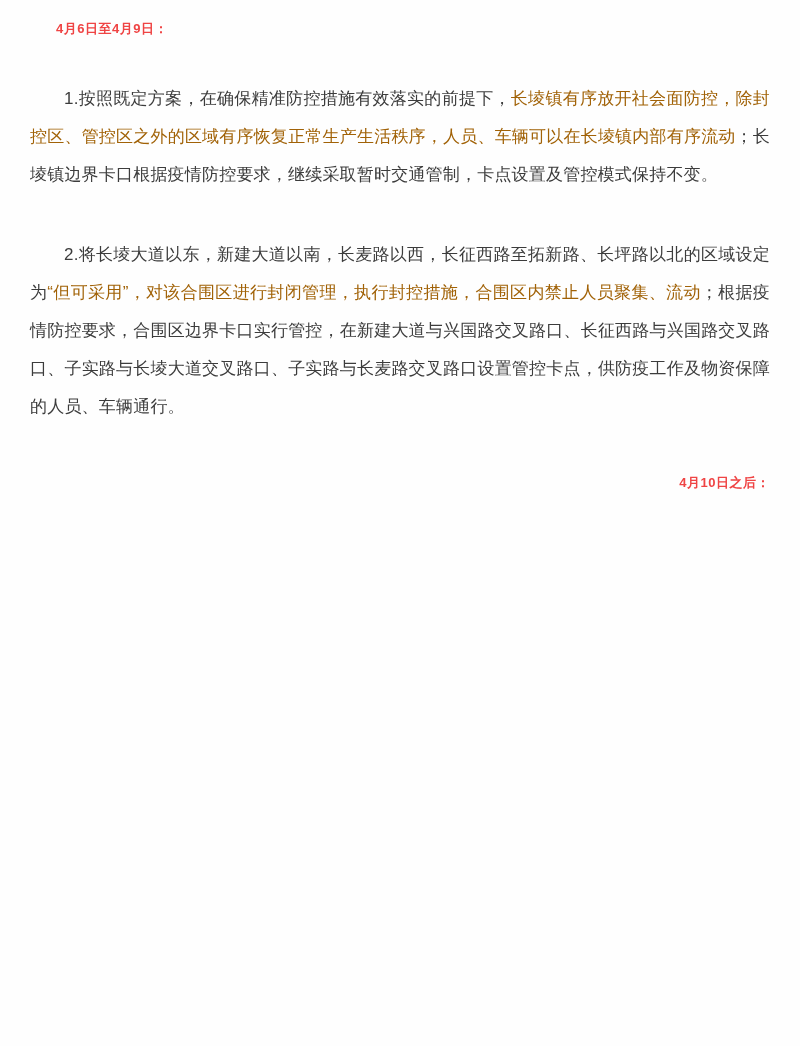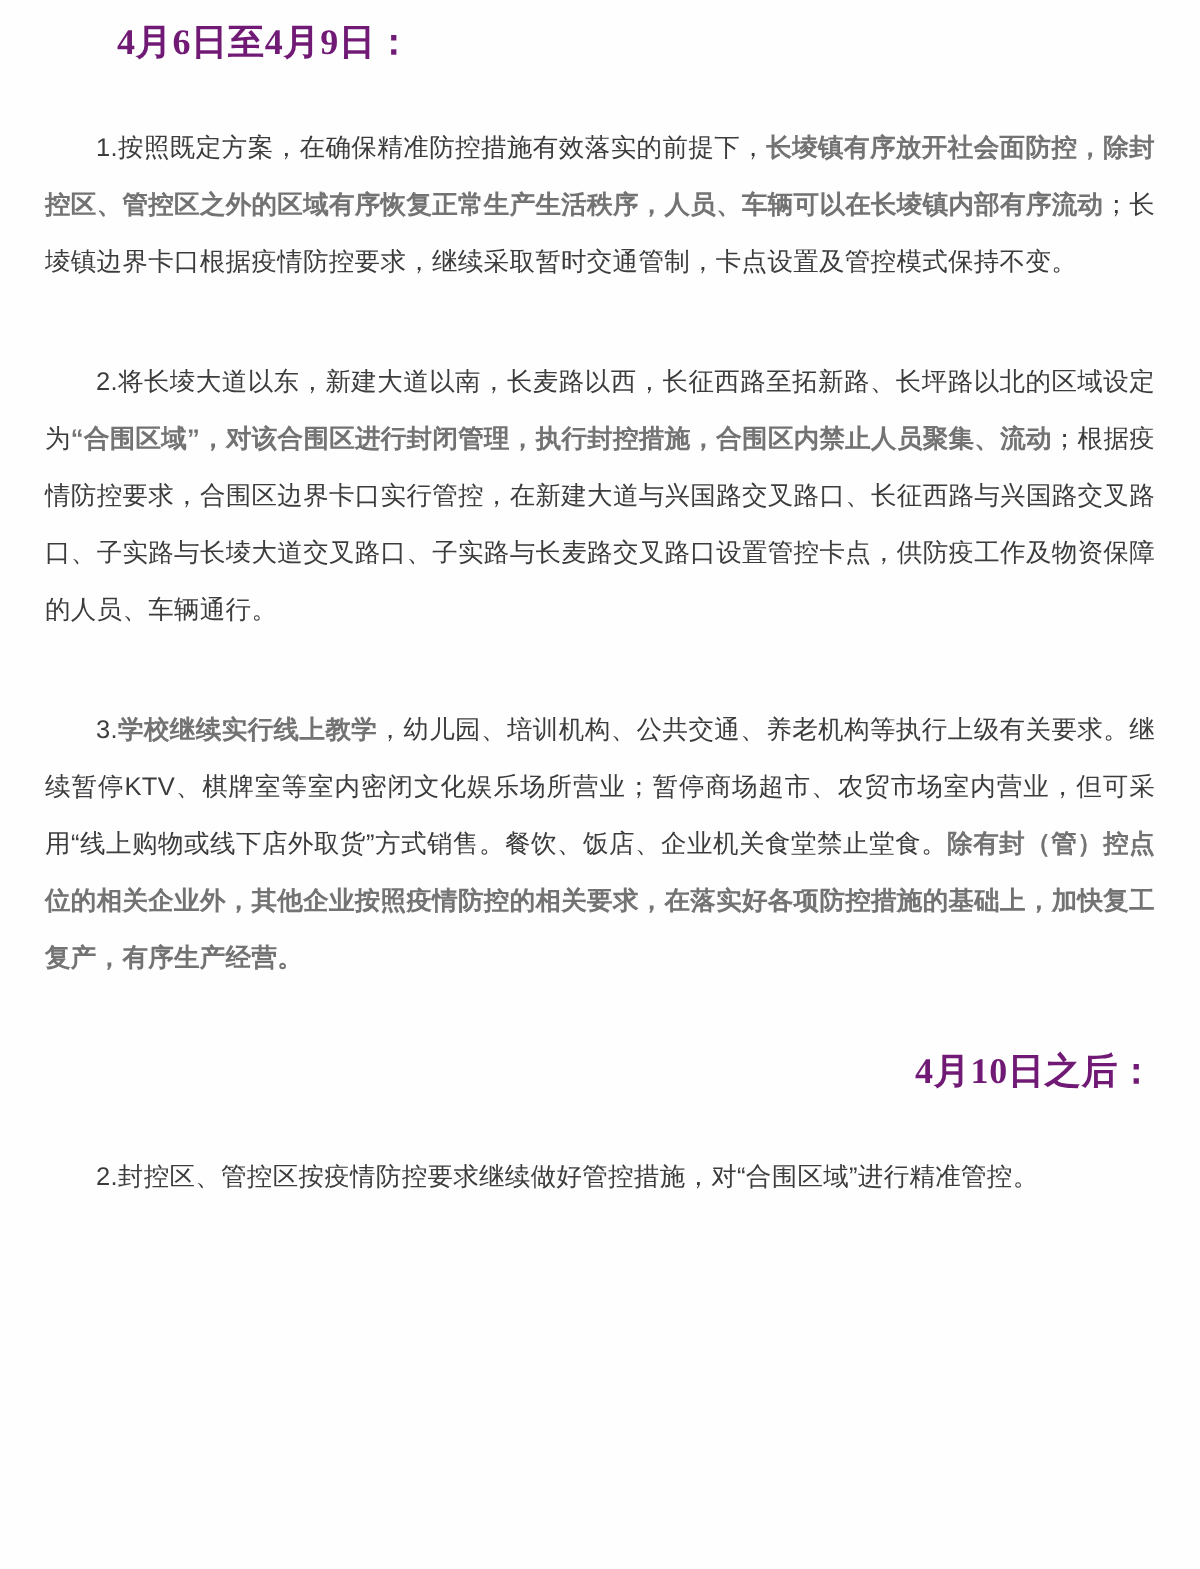--- a/index.html
+++ b/index.html
@@ -7,41 +7,40 @@
     width: 800px;
     height: 1046px;
     background: #fefefe;
     overflow: hidden;
     font-family: "Liberation Sans", "DejaVu Sans", sans-serif;
     box-sizing: border-box;
     padding: 14px 30px 0 30px;
   }
   .doc { width: 740px; }
   h2.sec-heading {
-    font-size: 24px;
+    font-size: 13px;
     line-height: 30px;
     margin: 0 0 36px 0;
     font-weight: bold;
-    color: #701a75;
+    color: #ef4444;
     text-indent: 2em;
     letter-spacing: 0.5px;
-    font-family: Liberation Serif, serif;
   }
   h2.sec-heading.mid { margin-top: 42px; text-align: right; }
   p.para {
     font-size: 17px;
     line-height: 38px;
     margin: 0 0 42px 0;
     color: #3c3c3c;
     text-align: justify;
     text-indent: 2em;
     letter-spacing: 0.2px;
   }
   p.para:last-child { margin-bottom: 0; }
-  p.para b { color: #737373; font-weight: bold; }
+  p.para b { color: #a16207; font-weight: normal; }
   .redacted {
     display: inline-block;
     vertical-align: middle;
     width: 198px;
     height: 21px;
     margin: 0 -8px 4px -6px;
     border-radius: 3px;
     background: linear-gradient(90deg,
       #c9c9c5 0%, #e9e9e5 18%, #cfcfc9 38%,
       #f2f2ee 58%, #d4d4ce 78%, #f6f6f3 100%);
@@ -51,23 +50,21 @@
 </style>
 </head>
 <body>
 
 <div class="doc">
 
   <h2 class="sec-heading">4月6日至4月9日：</h2>
 
   <p class="para"><span>1.按照既定方案，在确保精准防控措施有效落实的前提下，</span><b>长堎镇有序放开社会面防控，除封控区、管控区之外的区域有序恢复正常生产生活秩序，人员、车辆可以在长堎镇内部有序流动</b><span>；长堎镇边界卡口根据疫情防控要求，继续采取暂时交通管制，卡点设置及管控模式保持不变。</span></p>
 
-  <p class="para"><span>2.将长堎大道以东，新建大道以南，长麦路以西，长征西路至拓新路、长坪路以北的区域设定为</span><b>“合围区域”，对该合围区进行封闭管理，执行封控措施，合围区内禁止人员聚集、流动</b><span>；根据疫情防控要求，合围区边界卡口实行管控，在新建大道与兴国路交叉路口、长征西路与兴国路交叉路口、子实路与长堎大道交叉路口、子实路与长麦路交叉路口设置管控卡点，供防疫工作及物资保障的人员、车辆通行。</span></p>
+  <p class="para"><span>2.将长堎大道以东，新建大道以南，长麦路以西，长征西路至拓新路、长坪路以北的区域设定为</span><b>“但可采用”，对该合围区进行封闭管理，执行封控措施，合围区内禁止人员聚集、流动</b><span>；根据疫情防控要求，合围区边界卡口实行管控，在新建大道与兴国路交叉路口、长征西路与兴国路交叉路口、子实路与长堎大道交叉路口、子实路与长麦路交叉路口设置管控卡点，供防疫工作及物资保障的人员、车辆通行。</span></p>
 
-  <p class="para"><span>3.</span><b>学校继续实行线上教学</b><span>，幼儿园、培训机构、公共交通、养老机构等执行上级有关要求。继续暂停KTV、棋牌室等室内密闭文化娱乐场所营业；暂停商场超市、农贸市场室内营业，但可采用“线上购物或线下店外取货”方式销售。餐饮、饭店、企业机关食堂禁止堂食。</span><b>除有封（管）控点位的相关企业外，其他企业按照疫情防控的相关要求，在落实好各项防控措施的基础上，加快复工复产，有序生产经营。</b></p>
 
   <h2 class="sec-heading mid">4月10日之后：</h2>
 
 
-  <p class="para"><span>2.封控区、管控区按疫情防控要求继续做好管控措施，对“合围区域”进行精准管控。</span></p>
 
 
 </div>
 
 </body></html>

